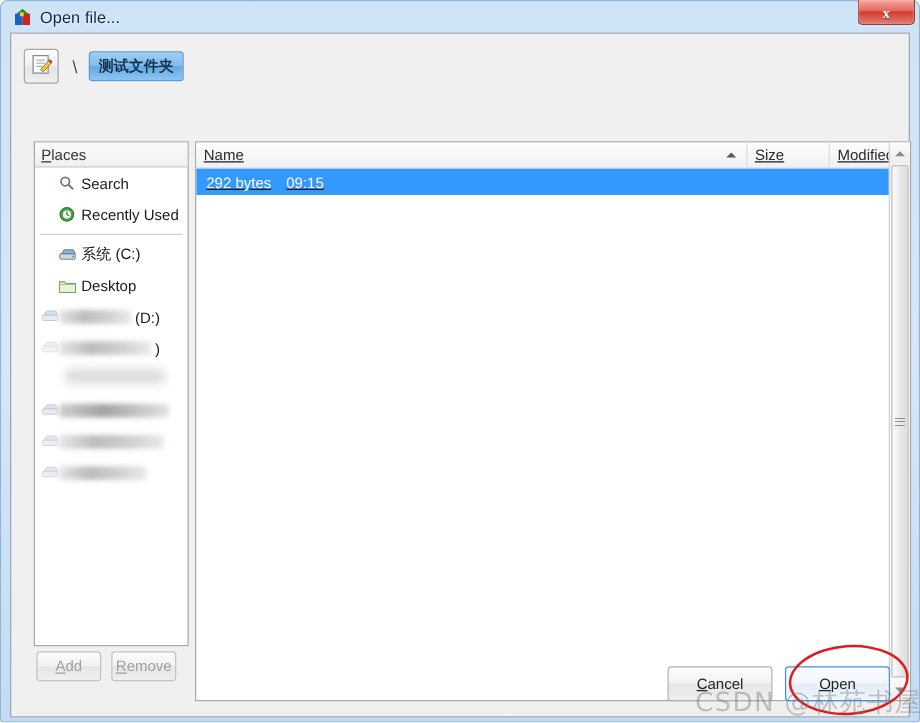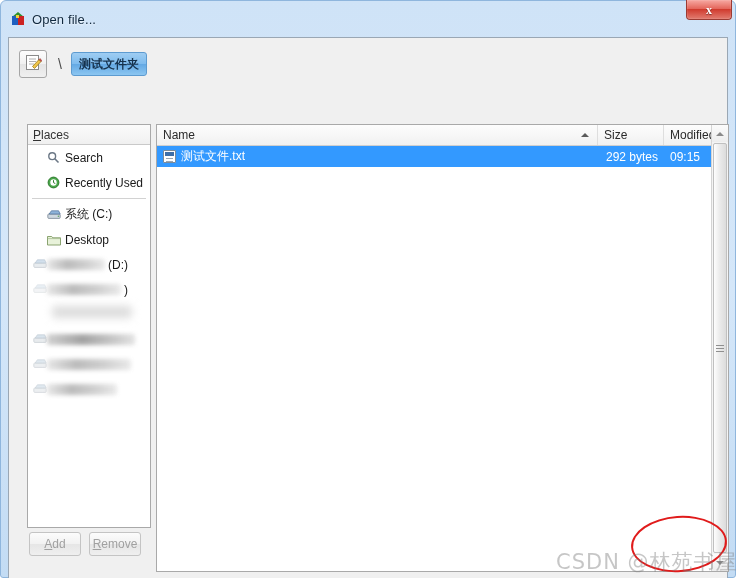--- a/index.html
+++ b/index.html
@@ -24,21 +24,21 @@
     width: 736px;
     height: 578px;
     box-sizing: border-box;
     background: linear-gradient(to bottom, #cfe3f7 0%, #d5e7f9 50%, #c3dcf4 100%);
     border: 1px solid #8fb6dd;
     border-radius: 6px 6px 3px 3px;
     padding: 0 7px 7px 7px;
   }
 
   .titlebar {
-    height: 36px;
+    height: 25px;
     position: relative;
     display: flex;
     align-items: center;
     padding-left: 2px;
   }
   .title-icon {
     width: 16px; height: 16px;
     margin-right: 6px;
     position: relative;
     flex: 0 0 auto;
@@ -246,20 +246,21 @@
   
   .filelist {
     position: absolute;
     left: 147px; top: 86px;
     width: 573px;
     height: 448px;
     box-sizing: border-box;
     background: #ffffff;
     border: 1px solid #a9a9a9;
     overflow: hidden;
+    text-decoration: underline;
   }
   .col-head {
     display: flex;
     height: 21px;
     box-sizing: border-box;
     border-bottom: 1px solid #cfcfcf;
     background: linear-gradient(to bottom, #fdfdfd, #f1f1f1);
     font-size: 12px;
     color: #2a2a2a;
   }
@@ -573,39 +574,47 @@
         </div>
         <div class="col size">
           <span>Size</span>
         </div>
         <div class="col modified">
           <span>Modified</span>
         </div>
       </div>
 
       <div class="row">
-        <div class="cell name">
-          <span class="txt-icon"></span>
-          <span>测试文件.txt</span>
-        </div>
         <div class="cell size">292 bytes</div>
         <div class="cell modified">09:15</div>
       </div>
 
       <div class="vscroll">
         <div class="sb-arrow">
           <span class="tri-up"></span>
         </div>
         <div class="sb-thumb">
           <span class="grip"></span>
         </div>
         <div class="sb-arrow bottom">
           <span class="tri-down"></span>
         </div>
       </div>
     </div>
 
+    <div class="actions">
+      <div class="btn action">
+        <span>
+          <span class="mn">C</span>ancel
+        </span>
+      </div>
+      <div class="btn action default">
+        <span>
+          <span class="mn">O</span>pen
+        </span>
+      </div>
+    </div>
 
   </div>
 </div>
 
 <div class="ellipse"></div>
 <div class="watermark">CSDN @林苑书屋</div>
 
 </body></html>

